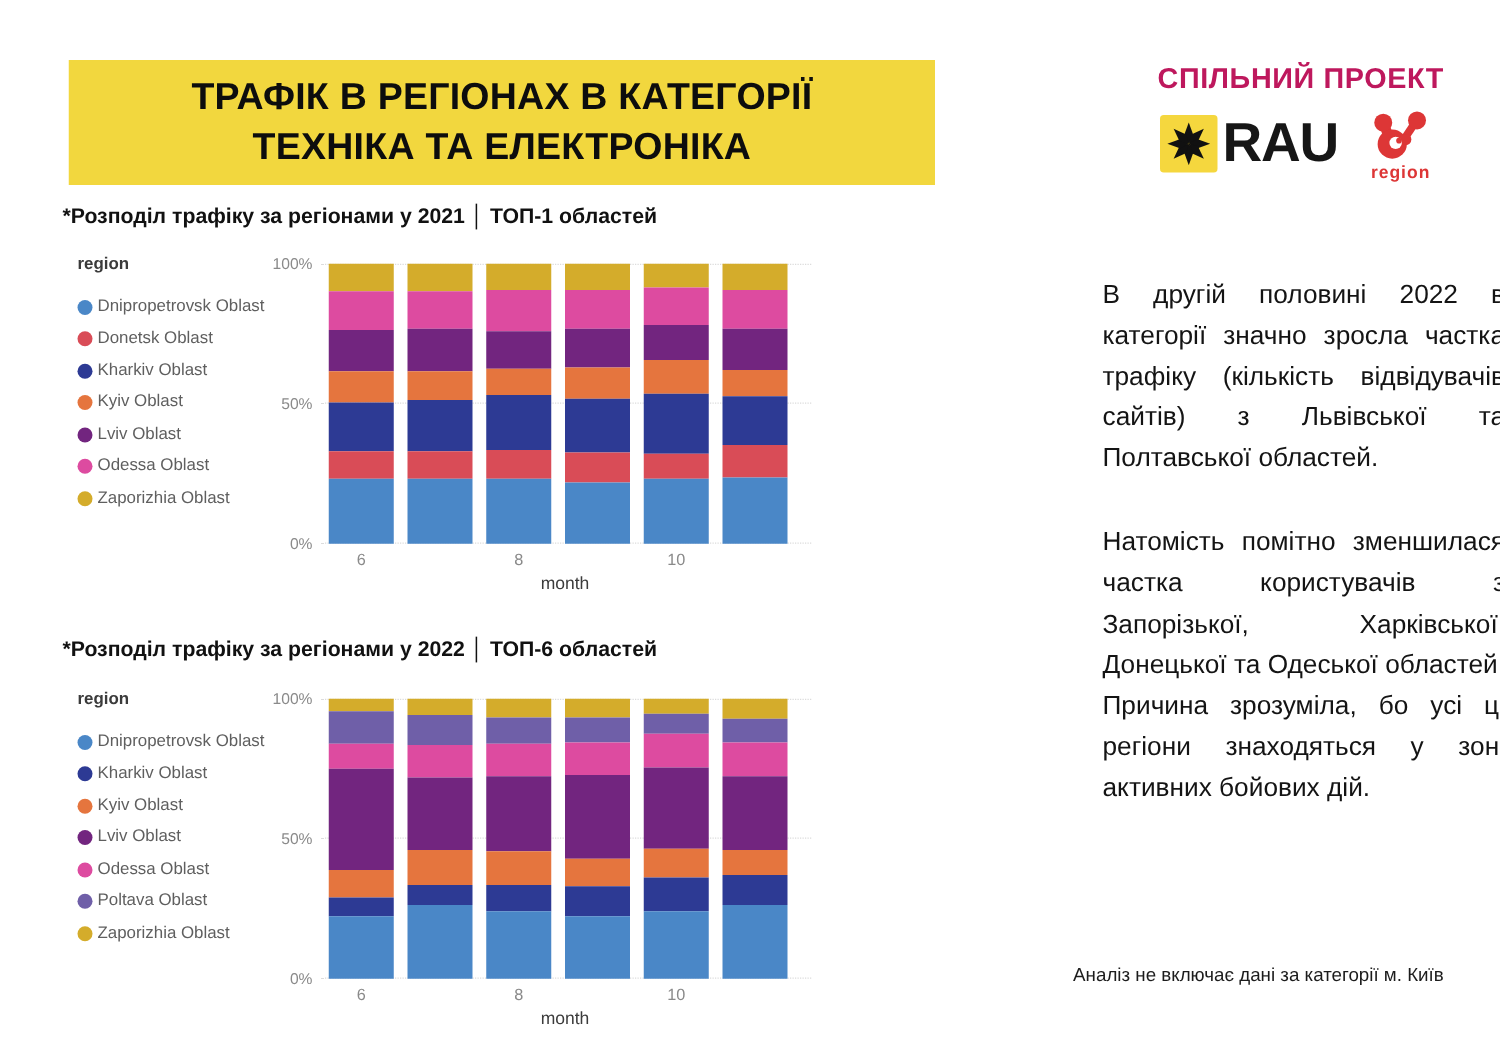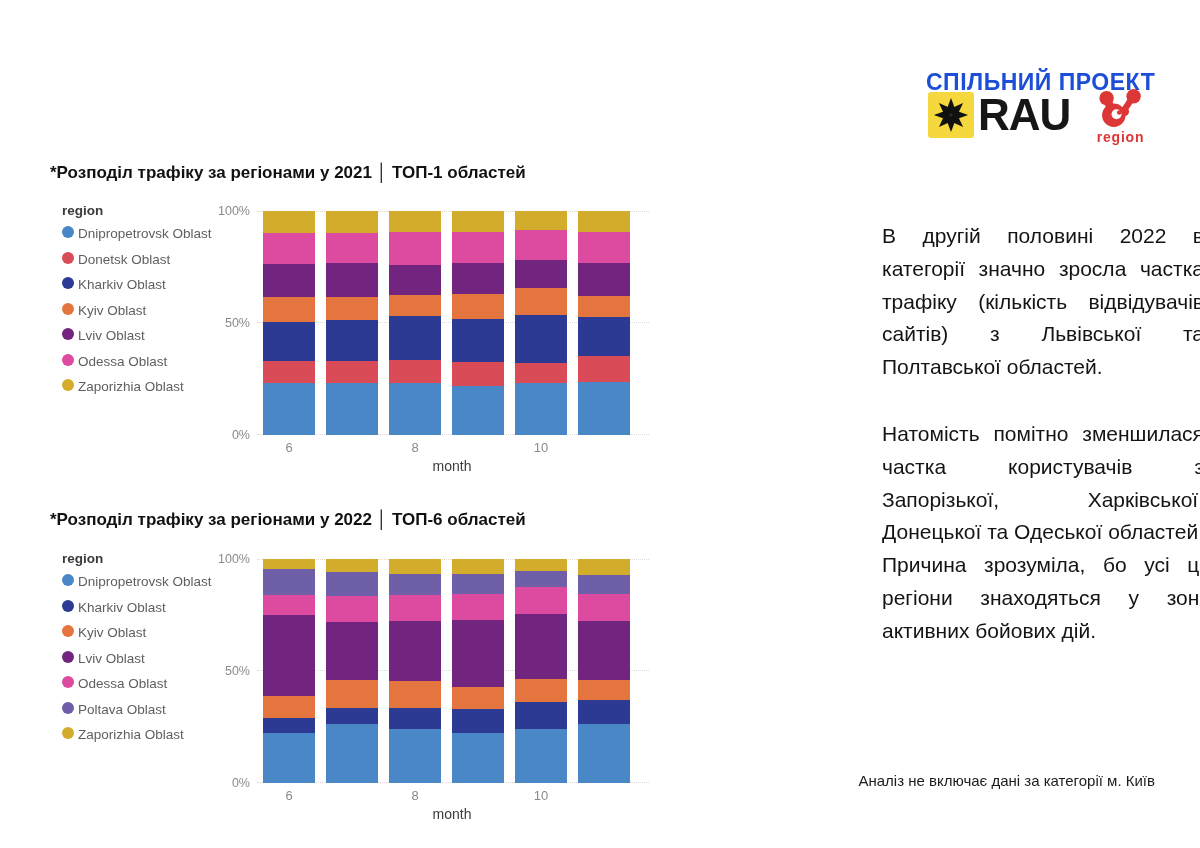--- a/index.html
+++ b/index.html
@@ -8,37 +8,37 @@
   .page { position:relative; width:1200px; height:848px; background:#fff; }
 
   
   .banner { position:absolute; left:55px; top:48px; width:693px; height:100px;
     background:#F2D73E; display:flex; flex-direction:column; align-items:center;
     justify-content:center; }
   .banner .t { font-size:30px; font-weight:800; letter-spacing:0.2px;
     line-height:1.35; color:#0d0d0d; text-align:center; }
 
   
-  .project-label { position:absolute; left:926px; top:69px; width:230px;
-    font-size:23px; font-weight:800; letter-spacing:0.5px; color:#1d4ed8; }
+  .project-label { position:absolute; left:926px; top:49px; width:230px;
+    font-size:23px; font-weight:800; letter-spacing:0.5px; color:#be185d; }
   .rau-logo { position:absolute; left:928px; top:92px; display:flex; align-items:center; }
   .rau-box { width:46px; height:46px; background:#F5D73E; border-radius:3px;
     display:flex; align-items:center; justify-content:center; }
   .rau-text { font-size:44px; font-weight:800; letter-spacing:-1px; color:#161616;
     margin-left:4px; line-height:1; }
   .promodo-logo { position:absolute; left:1083px; top:88px; width:75px;
     display:flex; flex-direction:column; align-items:center; }
   .promodo-text { font-size:14px; font-weight:600; color:#DD3636; letter-spacing:0.8px;
     margin-top:1px; }
 
   
   .chart-subtitle { position:absolute; font-size:17px; font-weight:700; color:#111; }
   .legend { position:absolute; width:200px; }
   .legend-title { font-size:13.5px; font-weight:700; color:#3b3b3b; margin-bottom:8px; }
-  .legend-item { display:flex; align-items:flex-start; height:25.5px; }
+  .legend-item { display:flex; align-items:flex-end; height:25.5px; }
   .dot { width:12px; height:12px; border-radius:50%; flex:0 0 12px; }
   .legend-label { font-size:13.5px; color:#5f5f5f; margin-left:4px; white-space:nowrap; }
 
   .plot { position:absolute; width:378px; height:224px; }
   .gridline { position:absolute; left:-6px; right:-8px; border-top:1px dotted #dcdcdc; }
   .gl-0 { bottom:0; } .gl-50 { bottom:50%; } .gl-100 { top:0; }
   .bars { position:absolute; inset:0; display:flex; gap:11px; align-items:flex-end; }
   .bar { width:52px; height:100%; display:flex; flex-direction:column-reverse; }
   .seg { width:100%; }
   .ytick { position:absolute; width:52px; text-align:right; font-size:12.5px; color:#8a8a8a; }
@@ -67,20 +67,24 @@
     text-align:justify; color:#141414; }
   .p1 { top:220px; } .p2 { top:418px; }
   .footnote { position:absolute; left:833px; top:772px; width:322px; text-align:right;
     font-size:15px; color:#1c1c1c; }
 </style>
 </head>
 <body>
 
 <div class="page">
 
+  <div class="banner">
+    <div class="t">ТРАФІК В РЕГІОНАХ В КАТЕГОРІЇ</div>
+    <div class="t">ТЕХНІКА ТА ЕЛЕКТРОНІКА</div>
+  </div>
 
   <div class="project-label">СПІЛЬНИЙ ПРОЕКТ</div>
   <div class="rau-logo">
     <div class="rau-box">
       <svg width="38" height="38" viewBox="0 0 40 40">
         <g fill="#111111">
           <g id="p8">
               <polygon points="20,2 24,13 20,20 16,13"></polygon>
             </g>
           <use href="#p8" transform="rotate(45 20 20)"></use>

